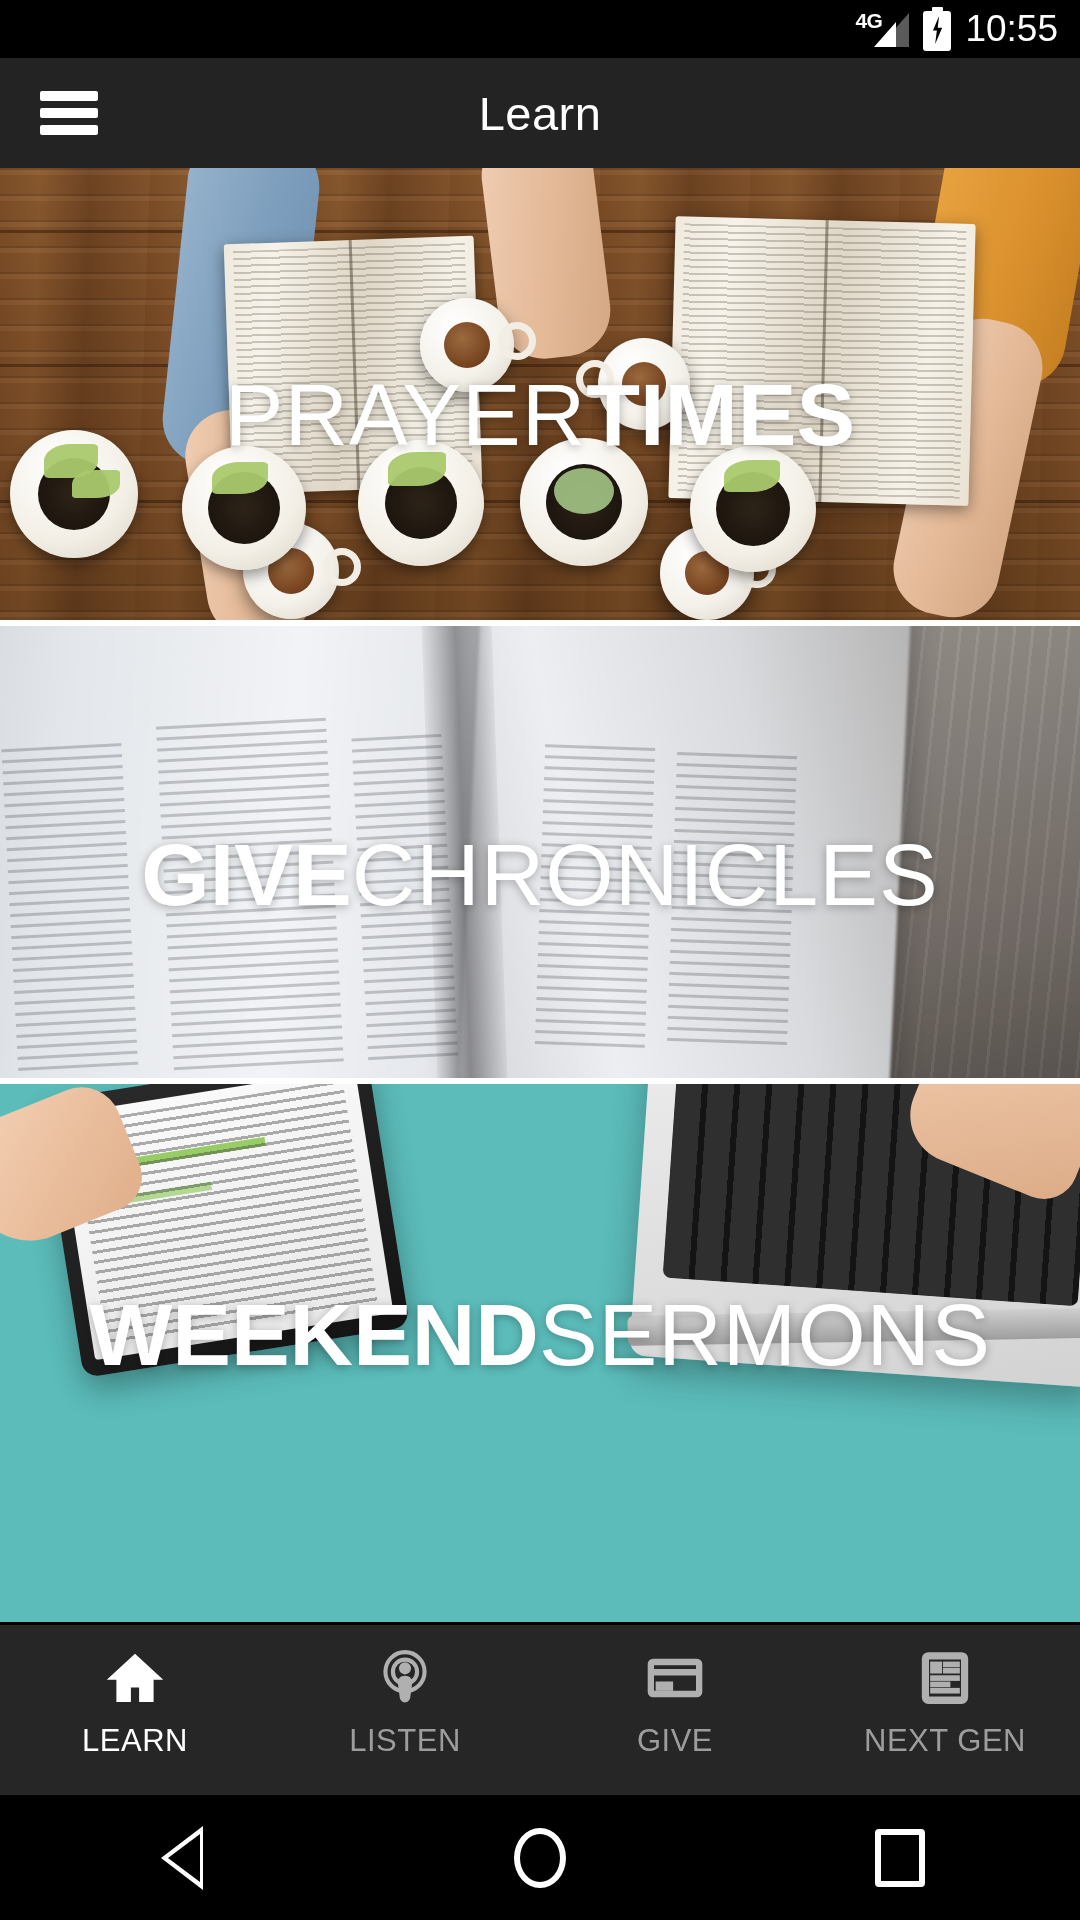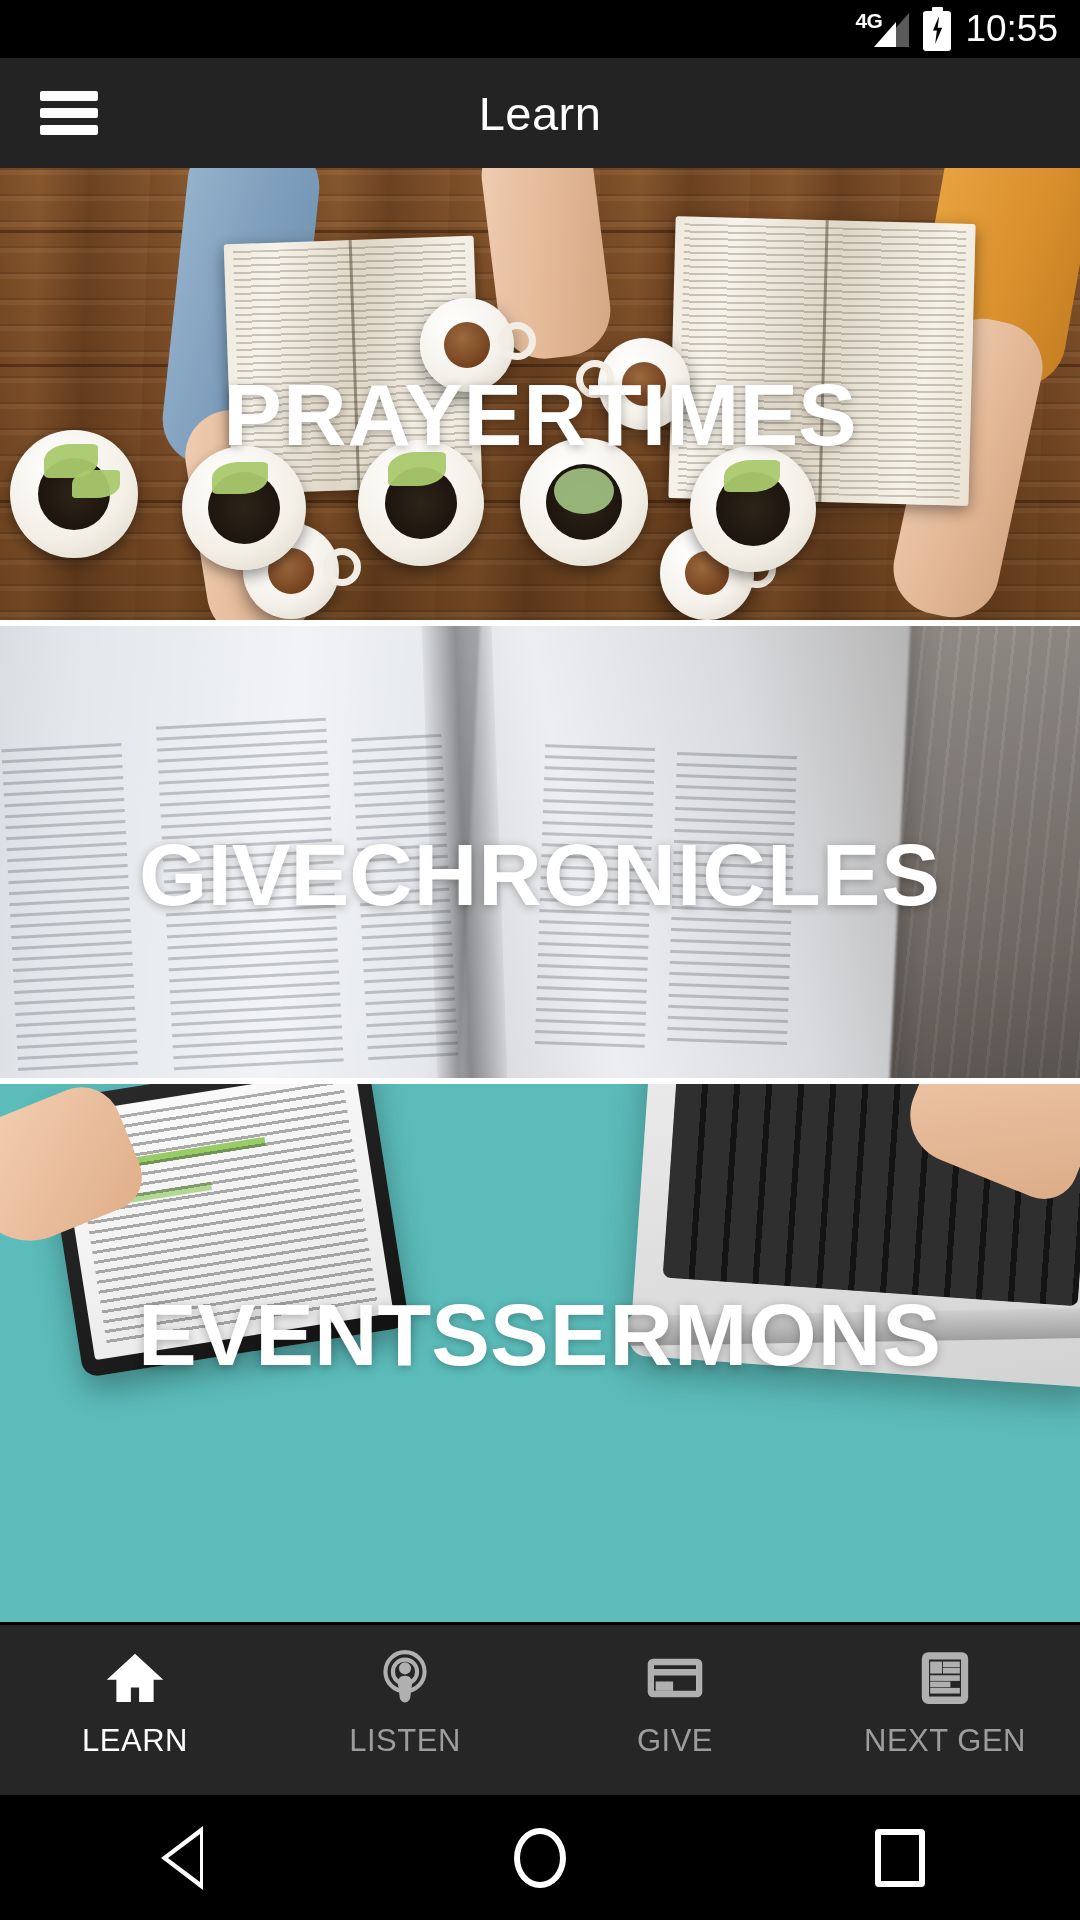--- a/index.html
+++ b/index.html
@@ -70,21 +70,21 @@
   
   .feed{ position:absolute; top:168px; left:0; width:1080px; height:1454px; background:#fff; overflow:hidden; }
   .banner{ position:relative; width:1080px; overflow:hidden; cursor:pointer; }
   .banner-photo{ position:absolute; inset:0; }
   .banner-caption{
     position:absolute; left:0; width:1080px; text-align:center;
     color:#fff; white-space:nowrap;
     text-shadow:0 2px 10px rgba(0,0,0,0.28);
     font-family:"Liberation Sans", sans-serif;
   }
-  .cap-light{ font-weight:700; letter-spacing:1px; }
+  .cap-light{ font-weight:400; letter-spacing:1px; }
   .cap-bold{ font-weight:bold; letter-spacing:0px; }
   .divider{ width:1080px; height:6px; background:#fff; }
 
   
   .b1{ height:452px; background:#6a4526; }
   .b1 .wood{
     position:absolute; inset:0;
     background:
       repeating-linear-gradient(180deg, rgba(0,0,0,0.16) 0px, rgba(0,0,0,0.16) 2px, rgba(255,255,255,0.03) 2px, rgba(255,255,255,0.03) 7px, rgba(0,0,0,0.05) 7px, rgba(0,0,0,0.05) 26px),
       repeating-linear-gradient(92deg, rgba(120,72,34,0.5) 0px, rgba(150,96,48,0.4) 40px, rgba(96,56,26,0.55) 90px, rgba(134,84,42,0.42) 150px),
@@ -379,21 +379,21 @@
         </div>
         <div class="hand-tab"></div>
         <div class="laptop">
           <div class="lid"></div>
           <div class="keys"></div>
           <div class="hinge"></div>
           <div class="hand"></div>
         </div>
       </div>
       <div class="banner-caption" style="top:200px; font-size:88px;">
-        <span class="cap-bold">EVENTS</span><span class="cap-light">SERMONS</span>
+        <span class="cap-bold">WEEKEND</span><span class="cap-light">SERMONS</span>
       </div>
     </div>
 
   </div>
 
   <div class="tabbar" style="background: rgb(38, 38, 38);">
 
     <div class="tab active">
       <div class="tab-icon">
         <svg viewBox="0 0 24 24" width="58" height="58" stroke="none">

